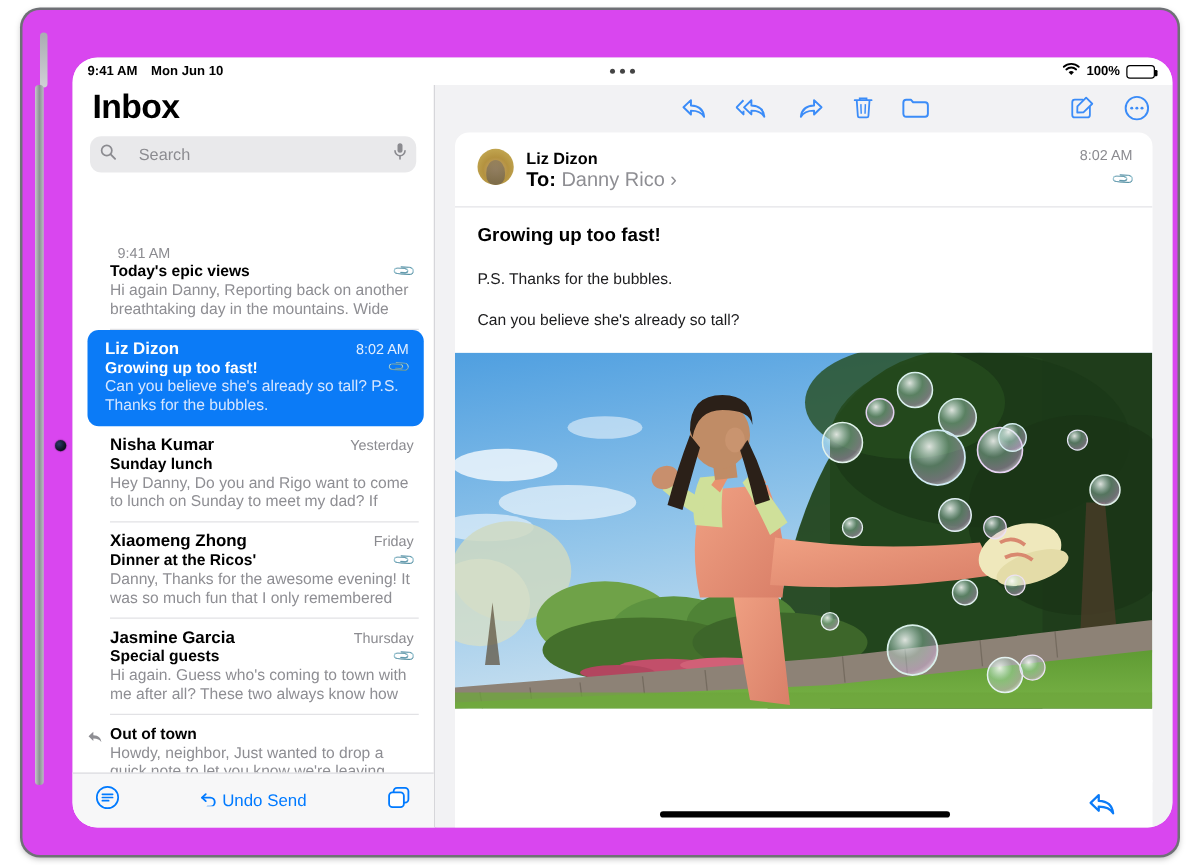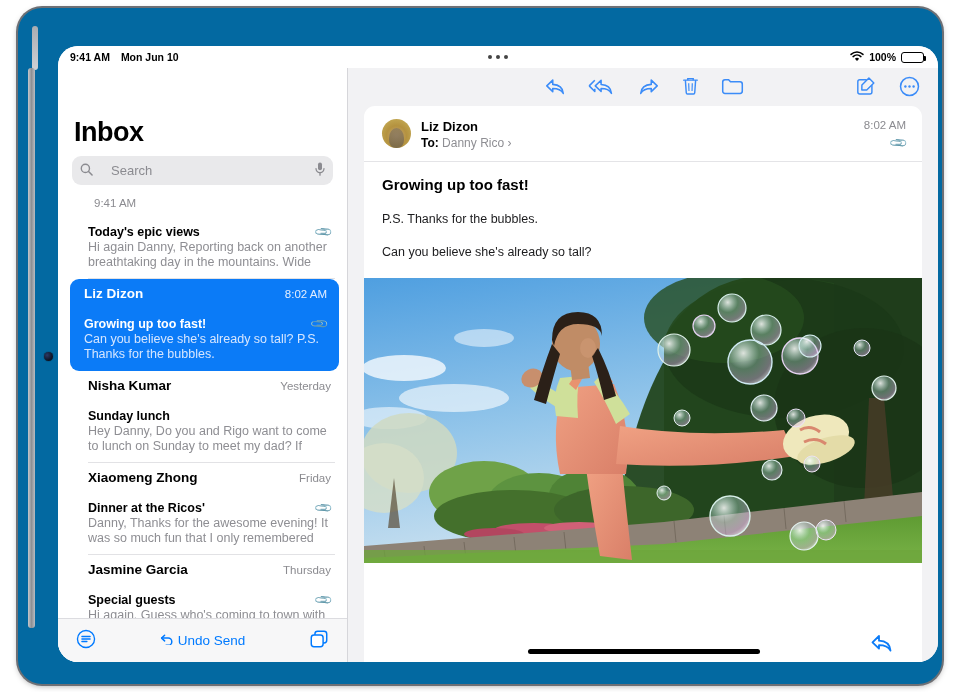--- a/index.html
+++ b/index.html
@@ -8,22 +8,22 @@
     background: #ffffff;
     font-family: "Liberation Sans", sans-serif;
     overflow: hidden;
   }
 
   
   #device-frame {
     position: absolute;
     left: 18px; top: 8px;
     width: 924px; height: 676px;
-    background: #0369a1;
-    border-radius: 24px;
+    background: #d946ef;
+    border-radius: 14px;
     box-shadow: 0 0 0 2px #6e7075, 0 2px 6px rgba(0,0,0,.35);
   }
   
   #edge-left {
     position: absolute; left: 10px; top: 60px;
     width: 7px; height: 560px;
     background: linear-gradient(to right,#c6c8cc,#8d9095,#b9bcc1);
     border-radius: 3px;
   }
   #edge-top-left {
@@ -87,21 +87,21 @@
     height: 36px; display: flex; align-items: center;
     justify-content: space-between; padding: 0 14px;
   }
   #sidebar-toggle-icon { width: 22px; height: 17px; }
   #edit-button {
     color: #007aff; font-size: 13.5px; font-weight: 500;
     cursor: pointer;
   }
   #inbox-title {
     font-size: 27px; font-weight: bold; color: #000;
-    padding: 2px 0 8px 16px; letter-spacing: -0.5px; margin-top: 47px;
+    padding: 2px 0 8px 16px; letter-spacing: -0.5px;
   }
   #search-wrap { padding: 0 14px 9px 14px; }
   #search-field {
     height: 29px; background: #e9e9eb; border-radius: 9px;
     display: flex; align-items: center; gap: 18px; padding: 0 8px;
   }
   #search-placeholder { flex: 1; font-size: 13px; color: #8b8b90; }
 
   
   #mail-list {
@@ -117,21 +117,21 @@
   .mail-row .divider {
     position: absolute; bottom: 0; left: 30px; right: 12px;
     height: 1px; background: #e2e2e5;
   }
   .row-head { display: flex; align-items: baseline; }
   .sender {
     font-size: 13.5px; font-weight: bold; color: #000;
     flex: 1; white-space: nowrap; overflow: hidden;
   }
   .time { font-size: 11.5px; color: #8b8b90; padding-left: 6px; white-space: nowrap; }
-  .subject-line { display: flex; align-items: center; margin-top: 16px; }
+  .subject-line { display: flex; align-items: center; margin-top: 1px; }
   .subject { font-size: 12.5px; font-weight: bold; color: #000; flex: 1; white-space: nowrap; overflow: hidden; }
   .preview {
     font-size: 12.5px; color: #8e8e93; line-height: 15px;
     margin-top: 1px; max-height: 30px; overflow: hidden;
   }
   .clip-icon { color: #a6a6ab; font-size: 12px; transform: rotate(-45deg); display:inline-block; }
   .reply-marker {
     position: absolute; left: 12px; top: 10px;
     width: 13px; height: 11px;
   }
@@ -202,21 +202,21 @@
     position: relative; overflow: hidden; flex: none;
   }
   #avatar::after {
     content: ""; position: absolute; left: 7px; top: 9px;
     width: 15px; height: 20px; border-radius: 50% 50% 40% 40%;
     background: linear-gradient(to bottom,#8a7a5e,#6b5f4c);
     opacity: .75;
   }
   #msg-from { margin-left: 10px; }
   #from-name { font-size: 13px; font-weight: bold; color: #000; }
-  #to-line { font-size: 12px; color: #8e8e93; margin-top: 2px; }
+  #to-line { font-size: 16px; color: #8e8e93; margin-top: 2px; }
   #to-label { font-weight: bold; color: #000; }
   #msg-time-wrap { position: absolute; right: 16px; top: 13px; text-align: right; }
   #msg-time { font-size: 11.5px; color: #8b8b90; }
   #msg-clip { color: #a6a6ab; font-size: 12px; margin-top: 5px; transform: rotate(-45deg); display: inline-block; }
 
   #msg-body { padding: 14px 18px 0 18px; }
   #msg-subject { font-size: 15px; font-weight: bold; color: #000; }
   .msg-p { font-size: 12.5px; color: #1c1c1e; margin-top: 19px; }
 
   #photo {

